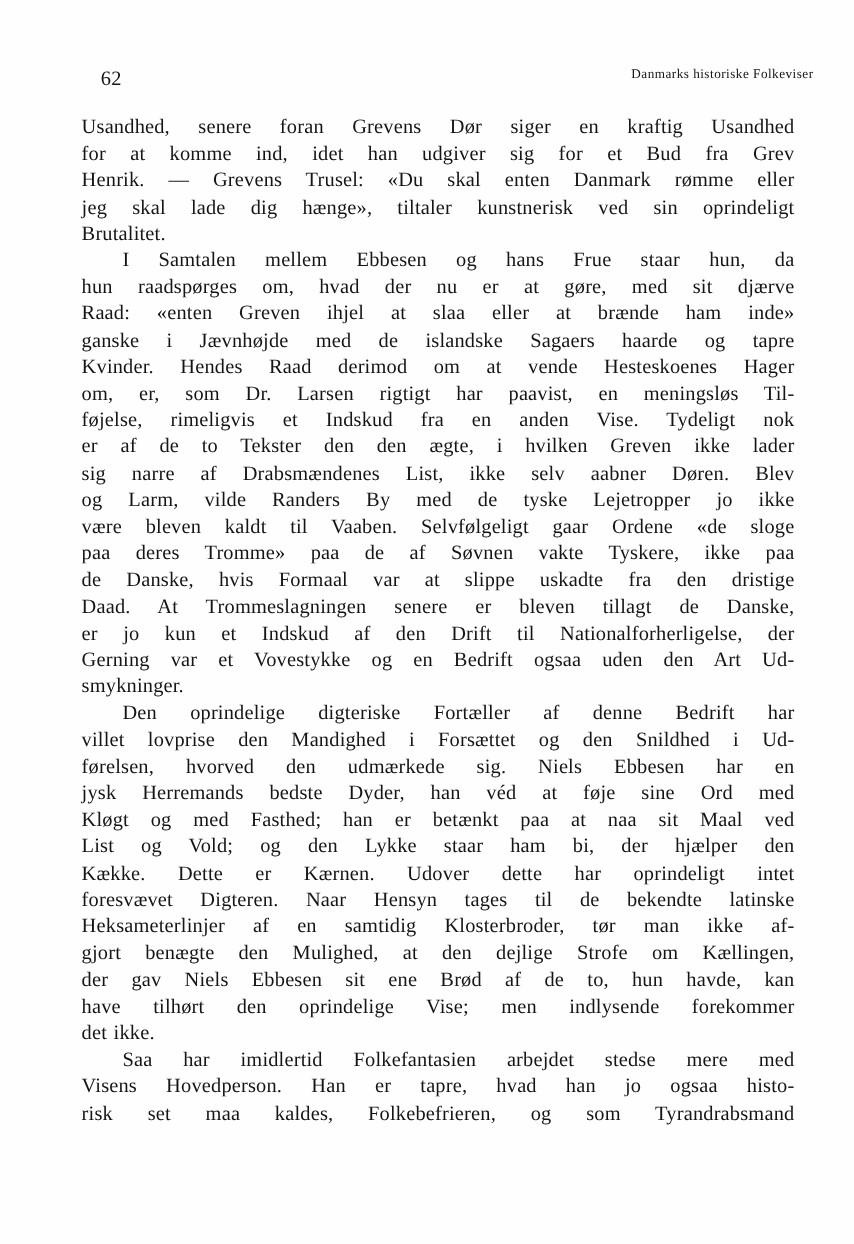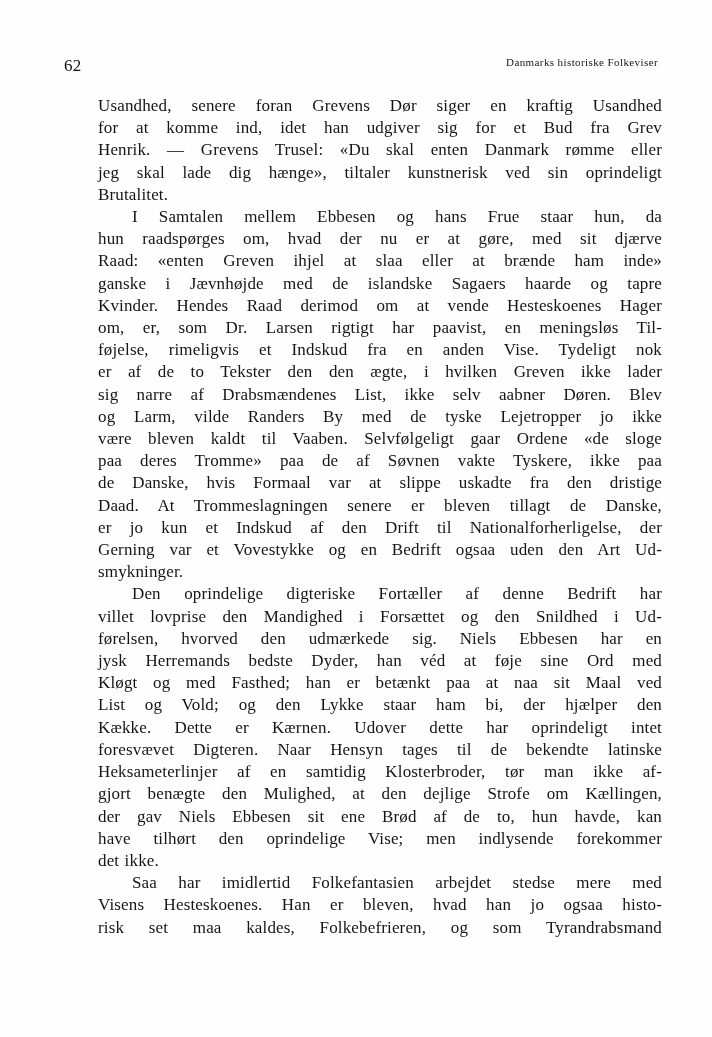--- a/index.html
+++ b/index.html
@@ -12,21 +12,21 @@
     width: 712px;
     height: 1037px;
     background: #fefefe;
     color: #151515;
     font-family: "Liberation Serif", "DejaVu Serif", serif;
     overflow: hidden;
   }
   .header {
     position: absolute;
     top: 56px;
-    left: 64px;
+    left: 84px;
     width: 594px;
     height: 22px;
   }
   .pagenum {
     position: absolute;
     left: 0;
     top: 0;
     font-size: 17px;
     letter-spacing: 0.3px;
   }
@@ -42,21 +42,20 @@
     left: 68px;
     width: 594px;
   }
   .line {
     font-size: 17px;
     line-height: 22.2px;
     letter-spacing: 0.15px;
     word-spacing: 1px;
     text-align: justify;
     text-align-last: justify;
-    margin-left: 30px;
   }
   .line.flush {
     text-align-last: left;
     font-family: Liberation Serif, serif;
   }
   .line.indent {
     text-indent: 34px;
   }
 </style>
 </head>
@@ -97,16 +96,16 @@
       <div class="line">Kløgt og med Fasthed; han er betænkt paa at naa sit Maal ved</div>
       <div class="line">List og Vold; og den Lykke staar ham bi, der hjælper den</div>
       <div class="line">Kække. Dette er Kærnen. Udover dette har oprindeligt intet</div>
       <div class="line">foresvævet Digteren. Naar Hensyn tages til de bekendte latinske</div>
       <div class="line">Heksameterlinjer af en samtidig Klosterbroder, tør man ikke af-</div>
       <div class="line">gjort benægte den Mulighed, at den dejlige Strofe om Kællingen,</div>
       <div class="line">der gav Niels Ebbesen sit ene Brød af de to, hun havde, kan</div>
       <div class="line">have tilhørt den oprindelige Vise; men indlysende forekommer</div>
       <div class="line flush">det ikke.</div>
       <div class="line indent">Saa har imidlertid Folkefantasien arbejdet stedse mere med</div>
-      <div class="line">Visens Hesteskoenes. Han er bleven, hvad han jo ogsaa histo-</div>
+      <div class="line">Visens Hovedperson. Han er tapre, hvad han jo ogsaa histo-</div>
       <div class="line">risk set maa kaldes, Folkebefrieren, og som Tyrandrabsmand</div>
     </div>
 </div>
 
 </body></html>

